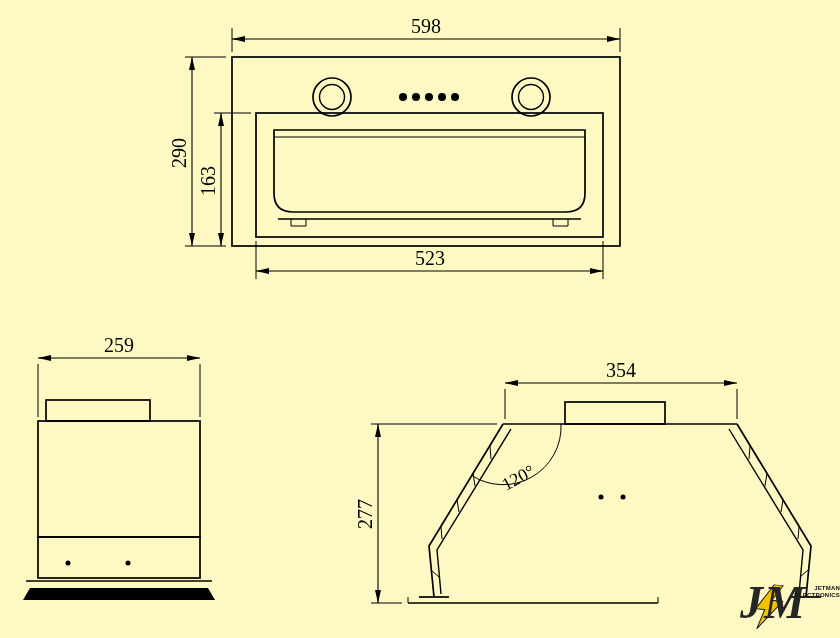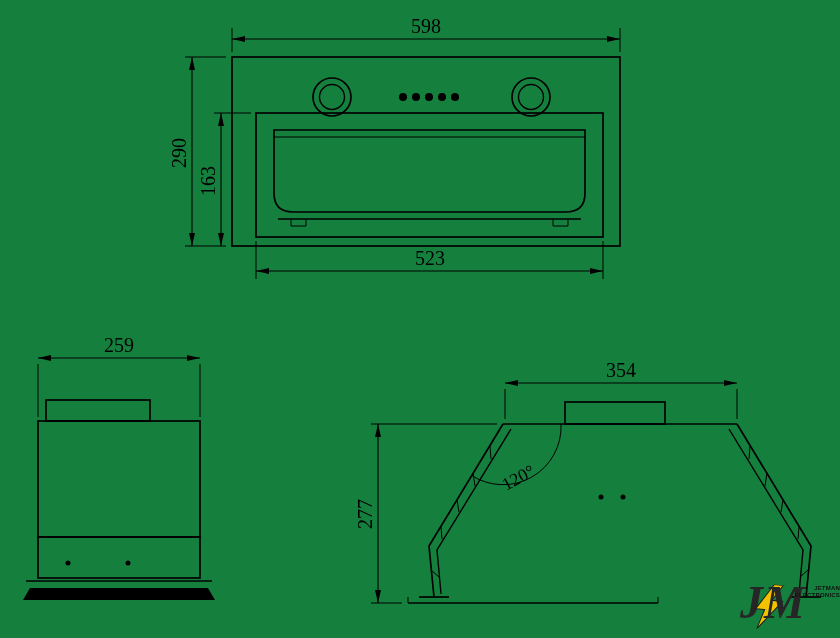--- a/index.html
+++ b/index.html
@@ -1,16 +1,16 @@
 <!DOCTYPE html>
 <html><head>
 <meta charset="utf-8">
 <style>
   html,body{margin:0;padding:0;background:#ffffff;}
-  .canvas{position:relative;width:840px;height:638px;background:#15803d;overflow:hidden;font-family:"Liberation Serif",serif;}
+  .canvas{position:relative;width:840px;height:638px;background:#fef9c3;overflow:hidden;font-family:"Liberation Serif",serif;}
   .canvas > svg{position:absolute;left:0;top:0;}
   .obj{stroke:#000;stroke-width:1.7;fill:none;stroke-linejoin:miter;stroke-linecap:butt;}
   .mid{stroke:#000;stroke-width:1.4;fill:none;}
   .thin{stroke:#000;stroke-width:1;fill:none;}
   .dim{stroke:#000;stroke-width:1.1;fill:none;}
   .blk{fill:#000;stroke:none;}
   text.dimtxt{font-family:"Liberation Serif",serif;font-size:20px;fill:#000;}
   text.angtxt{font-family:"Liberation Serif",serif;font-size:18px;fill:#000;}
 
   .logo{position:absolute;left:740px;top:576px;width:100px;height:60px;}

